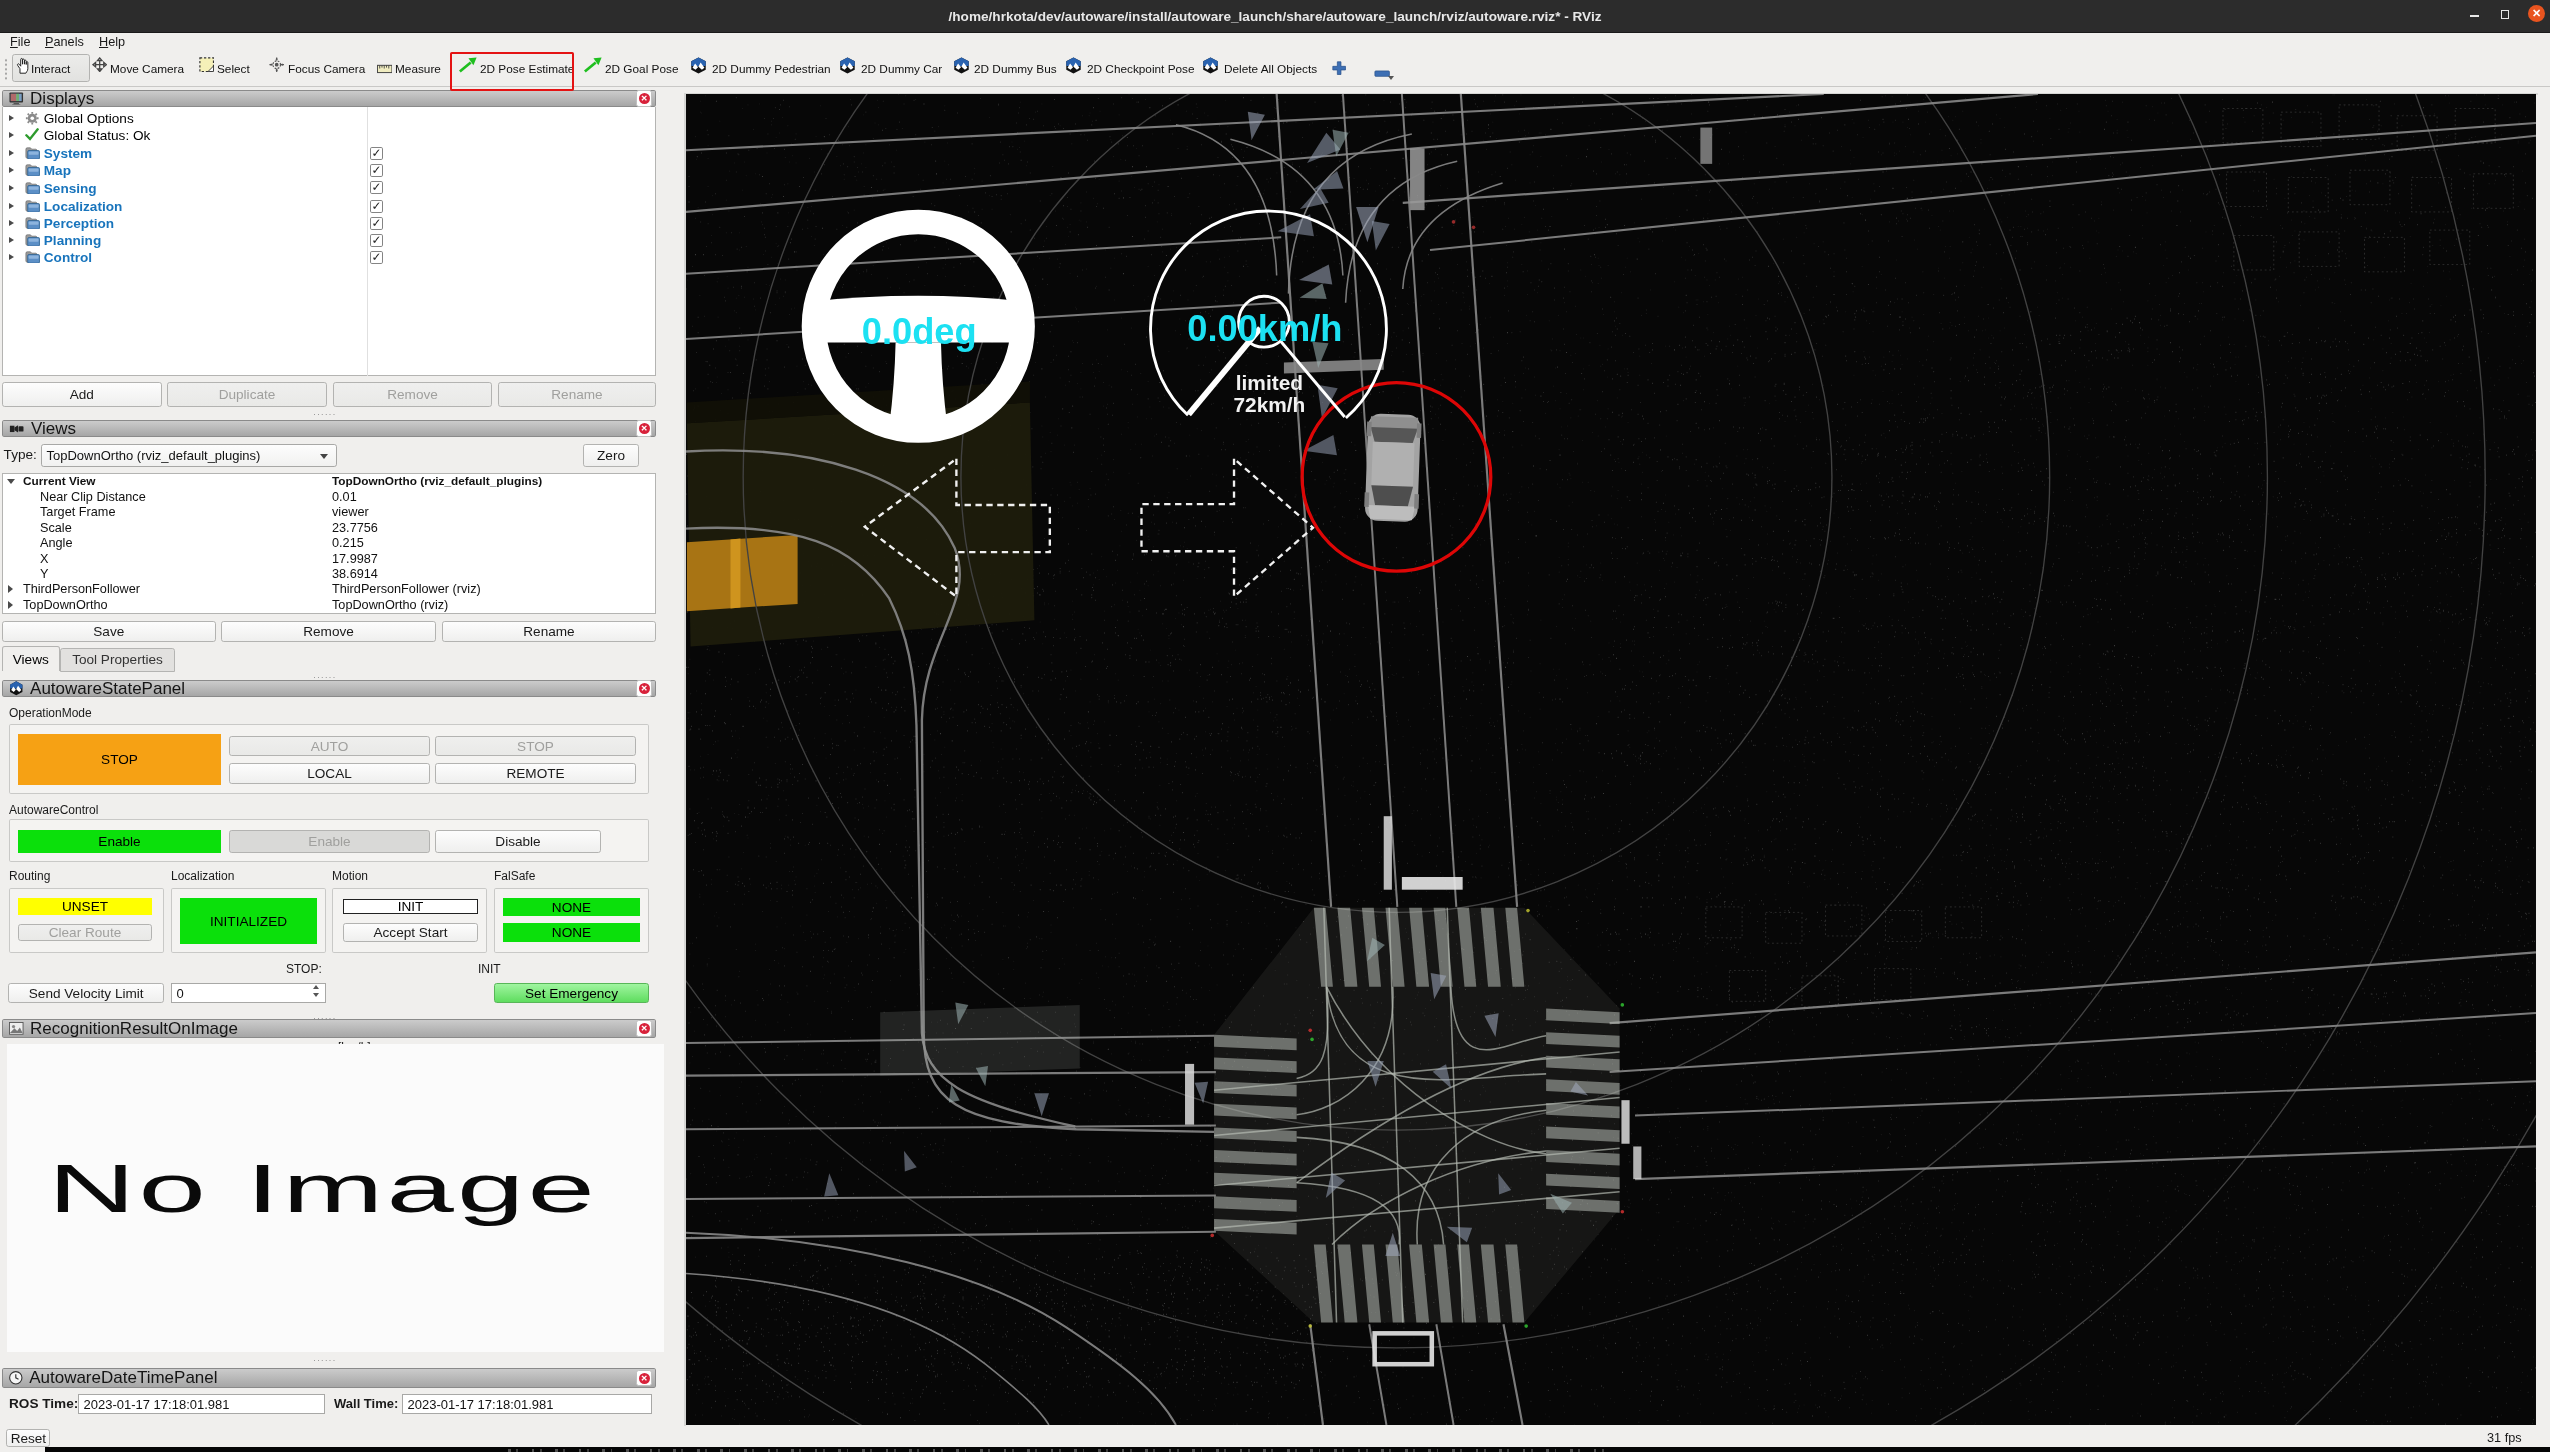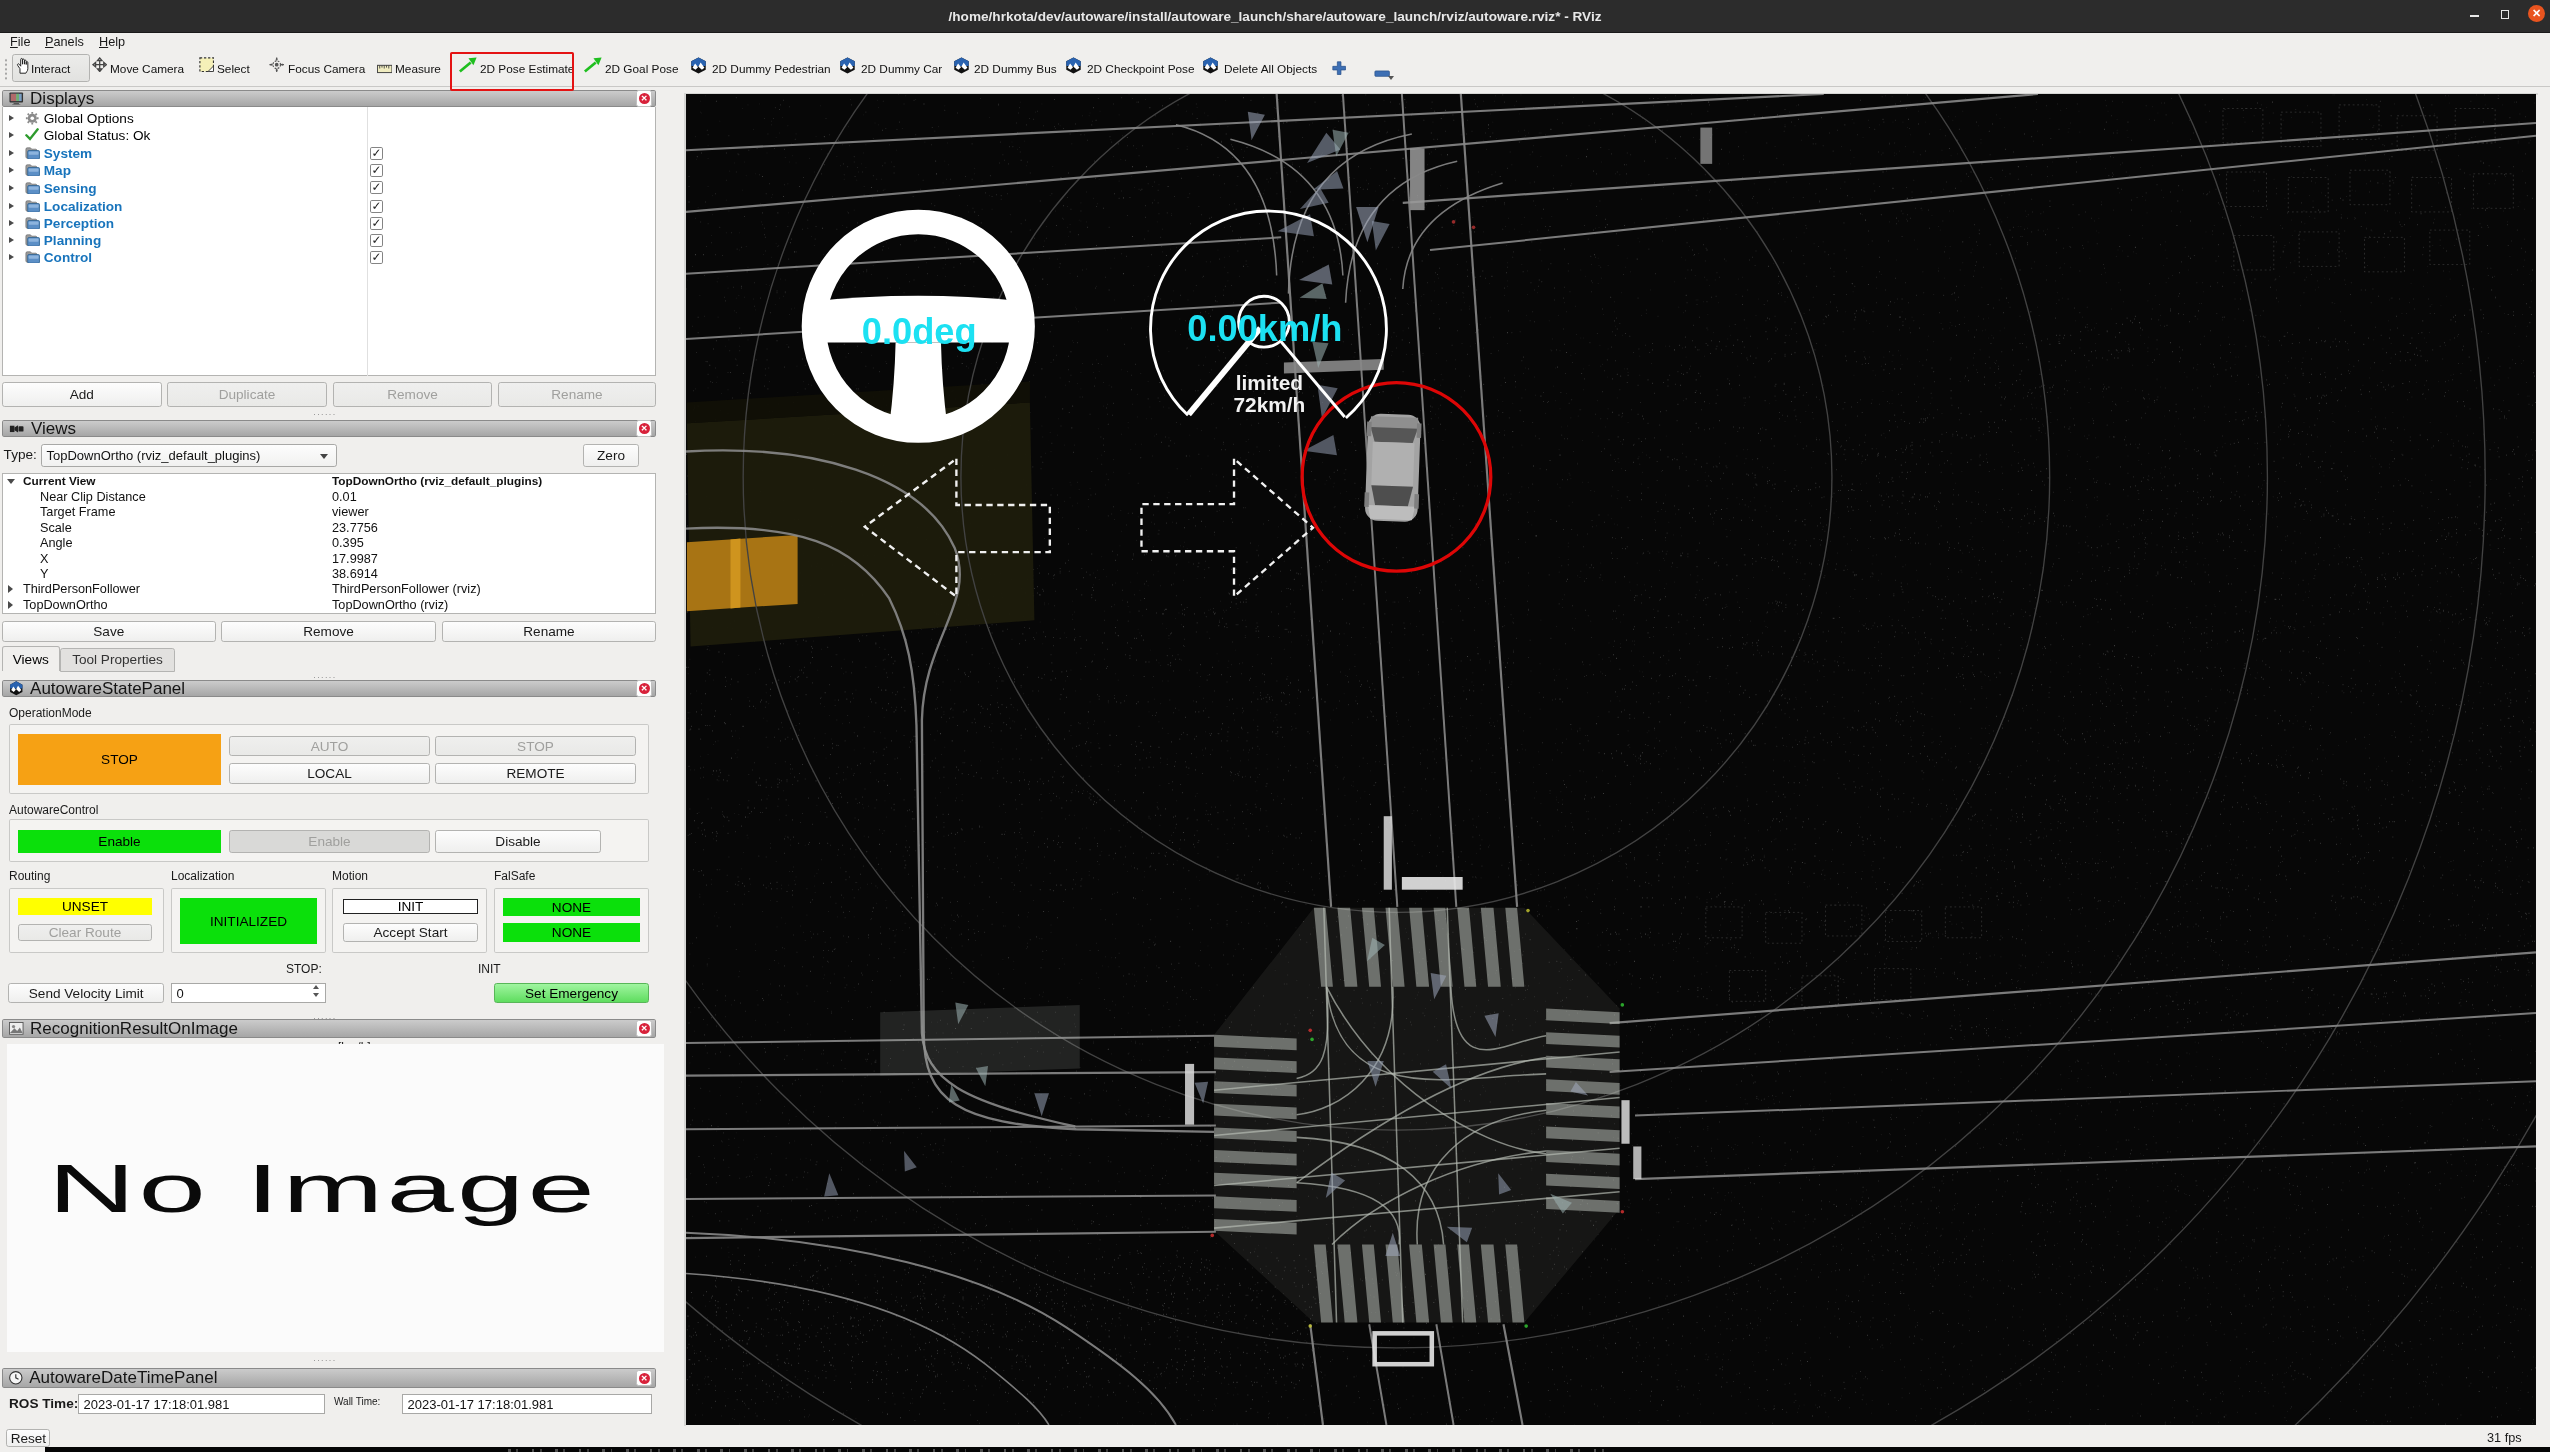--- a/index.html
+++ b/index.html
@@ -256,21 +256,21 @@
 <div class="abs" style="left:7.3px;top:479px;width:0;height:0;border-top:5.4px solid #4a4a4a;border-left:4.1px solid transparent;border-right:4.1px solid transparent"></div>
 <div class="vrow" style="left:23px;top:474px;font-weight:bold;font-size:11.8px;">Current View</div>
 <div class="vrow" style="left:332px;top:474px;font-weight:bold;font-size:11.8px;">TopDownOrtho (rviz_default_plugins)</div>
 <div class="vrow" style="left:40px;top:490px;">Near Clip Distance</div>
 <div class="vrow" style="left:332px;top:490px;">0.01</div>
 <div class="vrow" style="left:40px;top:505px;">Target Frame</div>
 <div class="vrow" style="left:332px;top:505px;">viewer</div>
 <div class="vrow" style="left:40px;top:521px;">Scale</div>
 <div class="vrow" style="left:332px;top:521px;">23.7756</div>
 <div class="vrow" style="left:40px;top:536px;">Angle</div>
-<div class="vrow" style="left:332px;top:536px;">0.395</div>
+<div class="vrow" style="left:332px;top:536px;">0.215</div>
 <div class="vrow" style="left:40px;top:552px;">X</div>
 <div class="vrow" style="left:332px;top:552px;">17.9987</div>
 <div class="vrow" style="left:40px;top:567px;">Y</div>
 <div class="vrow" style="left:332px;top:567px;">38.6914</div>
 <div class="abs" style="left:8.2px;top:585px;width:0;height:0;border-left:5.4px solid #4a4a4a;border-top:4.1px solid transparent;border-bottom:4.1px solid transparent"></div>
 <div class="vrow" style="left:23px;top:582px;">ThirdPersonFollower</div>
 <div class="vrow" style="left:332px;top:582px;">ThirdPersonFollower (rviz)</div>
 <div class="abs" style="left:8.2px;top:601px;width:0;height:0;border-left:5.4px solid #4a4a4a;border-top:4.1px solid transparent;border-bottom:4.1px solid transparent"></div>
 <div class="vrow" style="left:23px;top:598px;">TopDownOrtho</div>
 <div class="vrow" style="left:332px;top:598px;">TopDownOrtho (rviz)</div>
@@ -342,21 +342,21 @@
 <div class="hdr" style="top:1368px;height:20px">
     <svg width="13.6" height="13.6" viewBox="0 0 15 15" style="">
       <circle cx="7.5" cy="7.5" r="6.8" fill="#f5f5f5" stroke="#333" stroke-width="1.2"></circle>
       <path d="M7.5 3.5 L7.5 7.5 L10.5 9" stroke="#333" stroke-width="1.3" fill="none"></path>
     </svg>
     <span class="ttl">AutowareDateTimePanel</span>
     <span class="close"></span>
   </div>
 <div class="lbl" style="left:9px;top:1396px;font-weight:bold;font-size:13.6px">ROS Time:</div>
 <div class="in" style="left:78px;top:1394px;width:247px;height:20px">2023-01-17 17:18:01.981</div>
-<div class="lbl" style="left:334px;top:1396px;font-weight:normal;font-size:10px">Wall Time:</div>
+<div class="lbl" style="left:334px;top:1396px;font-weight:bold;font-size:13px">Wall Time:</div>
 <div class="in" style="left:402px;top:1394px;width:250px;height:20px">2023-01-17 17:18:01.981</div>
 <div class="abs" style="left:0;top:1425px;width:2550px;height:27px;background:#f0efed"></div>
 <div class="btn" style="left:6.4px;top:1429px;width:44px;height:18px;font-size:13.6px">Reset</div>
 <div class="abs" style="left:2487px;top:1431px;font-size:12.7px;color:#1a1a1a">31 fps</div>
 <div class="abs" style="left:45px;top:1447px;width:2505px;height:5.4px;background:#050505"></div>
 <div class="abs" style="left:508px;top:1449px;width:1098px;height:2.7px;opacity:.5;background:repeating-linear-gradient(90deg,#999 0 2.7px,transparent 2.7px 8.2px,#777 8.2px 10px,transparent 10px 23.6px)"></div>
 <div class="abs" style="left:684px;top:93px;width:1854px;height:1.8px;background:#d6d6d4"></div>
 <div class="abs" style="left:684px;top:93px;width:1.8px;height:1333px;background:#d6d6d4"></div>
 <svg class="abs" style="left:686px;top:94px" width="1850" height="1331" viewBox="0 0 2039 1467">
     <rect x="0" y="0" width="2039" height="1467" fill="#070707"></rect>

